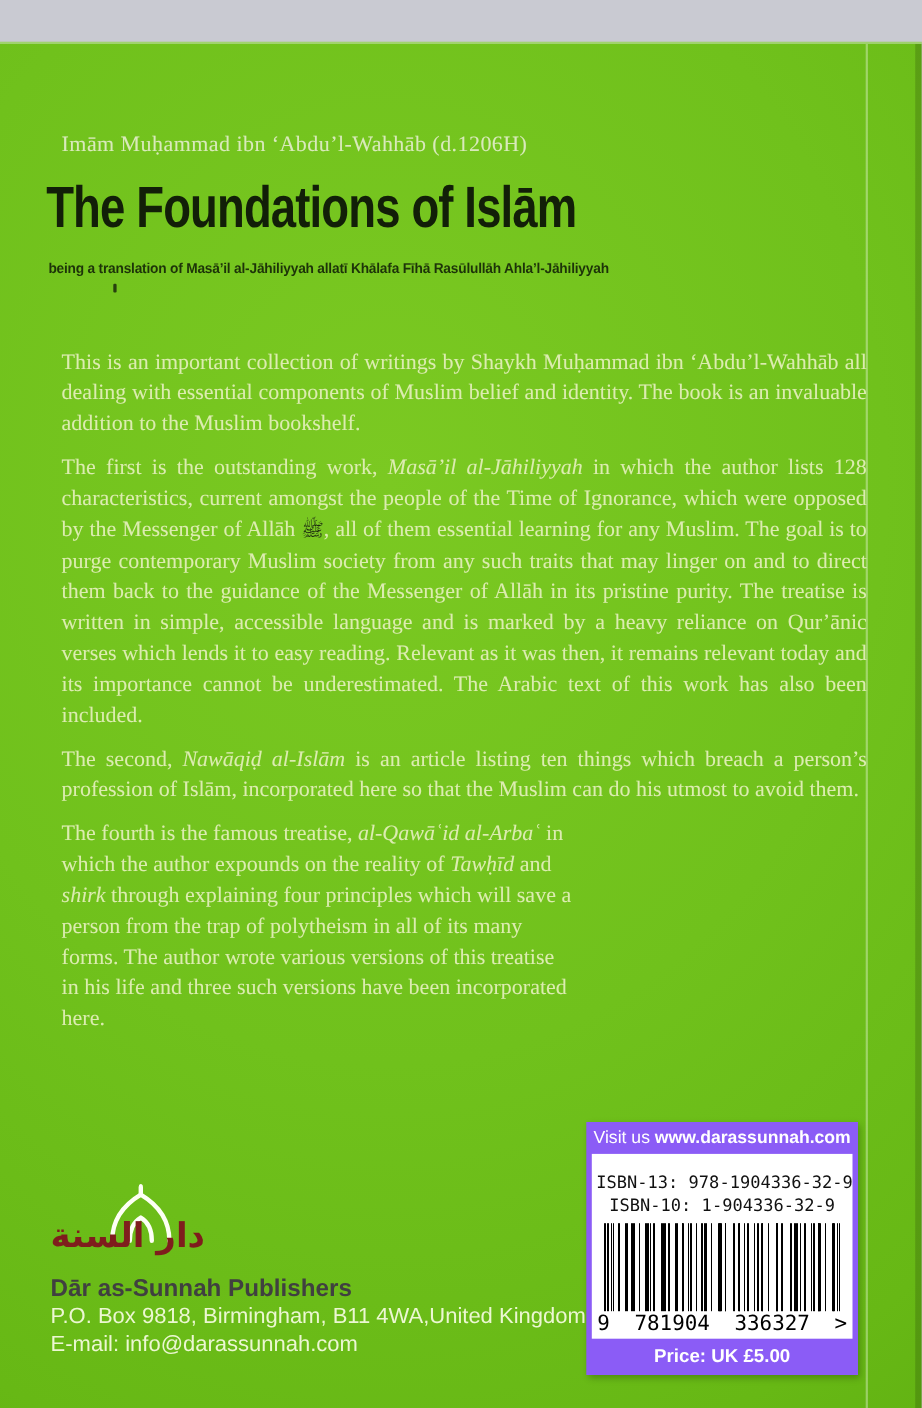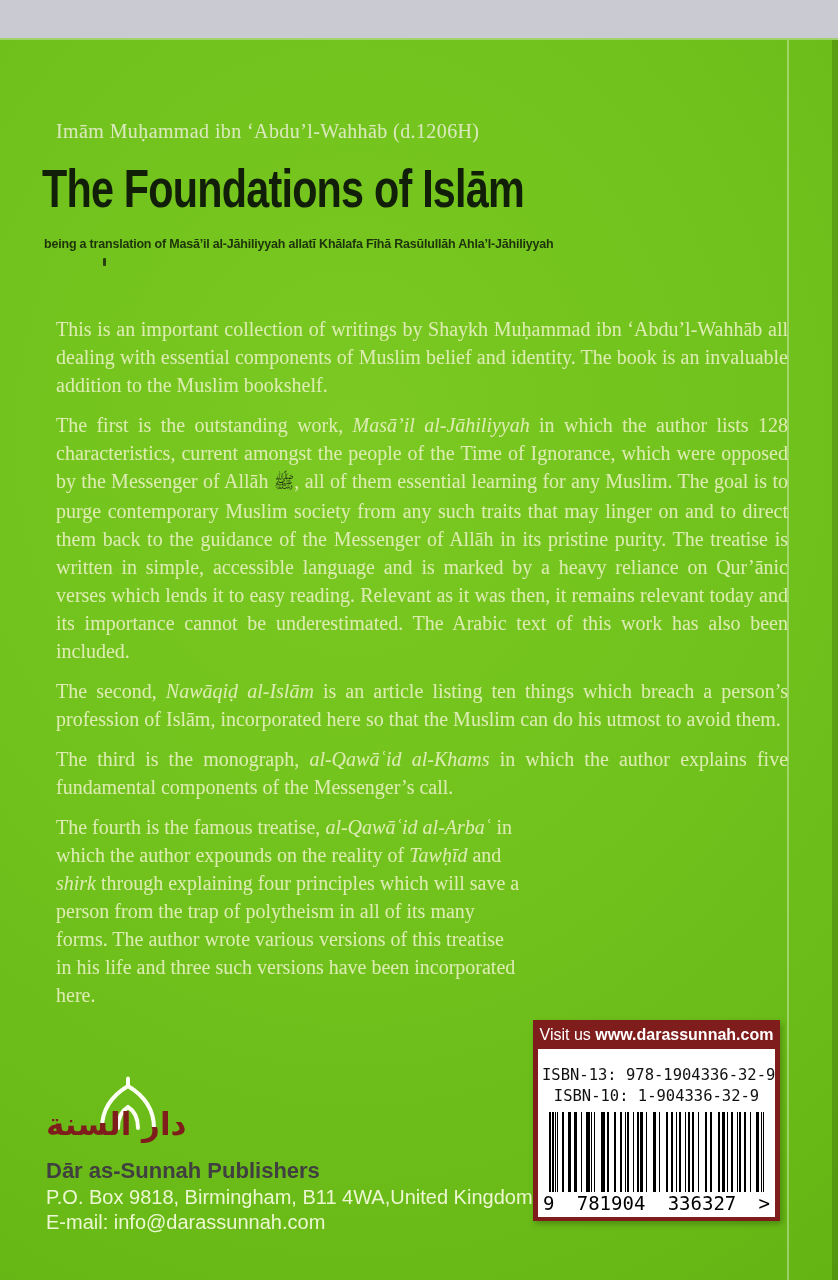--- a/index.html
+++ b/index.html
@@ -41,21 +41,21 @@
     text-align:justify; text-shadow:0 0 1px rgba(255,255,255,.12);margin-top:16px;
   }
   .back-text p{margin:0 0 12px;}
   .back-text p:last-child{width:468px;text-align:left;}
   .it{font-style:italic;}
   .salawat{color:#1b2c0b;font-size:17px;font-style:normal;}
 
   
   .isbn-box{
     position:absolute;left:533px;top:1020px;width:247px;
-    background:#7f1d1d;padding:3px 5px 4px;box-sizing:border-box;
+    background:#8b5cf6;padding:3px 5px 4px;box-sizing:border-box;
     display:flex;flex-direction:column;
     box-shadow:2px 3px 6px rgba(0,0,0,.25);
   }
   .visit-bar{
     color:#fff;font-family:"Liberation Sans", sans-serif;font-size:16px;
     text-align:center;padding:3px 0 5px;white-space:nowrap;
   }
   .visit-bar .url{font-weight:bold;}
   .white-area{background:#ffffff;padding:16px 4px 2px;}
   .isbn-line{
@@ -110,39 +110,39 @@
 <h1 class="book-title" style="margin:0;">The Foundations of Islām</h1>
 
 <div class="subtitle">being a translation of Masā’il al-Jāhiliyyah allatī Khālafa Fīhā Rasūlullāh Ahla’l-Jāhiliyyah</div>
 
 <div class="tick"></div>
 
 <div class="back-text">
     <p><span>This is an important collection of writings by Shaykh Muḥammad ibn ‘Abdu’l-Wahhāb all dealing with essential components of Muslim belief and identity. The book is an invaluable addition to the Muslim bookshelf.</span></p>
     <p><span>The first is the outstanding work, </span><span class="it">Masā’il al-Jāhiliyyah</span><span> in which the author lists 128 characteristics, current amongst the people of the Time of Ignorance, which were opposed by the Messenger of Allāh </span><span class="salawat">ﷺ</span><span>, all of them essential learning for any Muslim. The goal is to purge contemporary Muslim society from any such traits that may linger on and to direct them back to the guidance of the Messenger of Allāh in its pristine purity. The treatise is written in simple, accessible language and is marked by a heavy reliance on Qur’ānic verses which lends it to easy reading. Relevant as it was then, it remains relevant today and its importance cannot be underestimated. The Arabic text of this work has also been included.</span></p>
     <p><span>The second, </span><span class="it">Nawāqiḍ al-Islām</span><span> is an article listing ten things which breach a person’s profession of Islām, incorporated here so that the Muslim can do his utmost to avoid them.</span></p>
-    <p><span>The third is the monograph, </span><span class="it">al-Qawāʿid al-Khams</span><span> in which the author explains five fundamental components of the Messenger’s call.</span></p>
     <p><span>The fourth is the famous treatise, </span><span class="it">al-Qawāʿid al-Arbaʿ</span><span> in which the author expounds on the reality of </span><span class="it">Tawḥīd</span><span> and </span><span class="it">shirk</span><span> through explaining four principles which will save a person from the trap of polytheism in all of its many forms. The author wrote various versions of this treatise in his life and three such versions have been incorporated here.</span></p>
   </div>
 
 <div class="isbn-box">
   <div class="visit-bar">
     <span>Visit us </span><span class="url">www.darassunnah.com</span>
   </div>
   <div class="white-area">
     <div class="isbn-line">ISBN-13: 978-1904336-32-9</div>
     <div class="isbn-line">ISBN-10: 1-904336-32-9</div>
     <div class="barcode"></div>
     <div class="digits-row">
       <span>9</span>
       <span>781904</span>
       <span>336327</span>
       <span>&gt;</span>
     </div>
   </div>
+  <div class="price-bar">Price: UK £5.00</div>
 </div>
 
 <svg class="logo" width="80" height="56" viewBox="0 0 80 56">
   <g fill="none" stroke="#fdfff4" stroke-width="4" stroke-linecap="round">
     <path d="M14 52 C14 28 30 16 40 10 C50 16 66 28 66 52"></path>
     <path d="M40 10 L40 3"></path>
     <circle cx="40" cy="2" r="1.6" fill="#fdfff4" stroke="none"></circle>
     <path d="M30 52 C30 40 35 34 40 31 C45 34 50 40 50 52"></path>
   </g>
 </svg>

